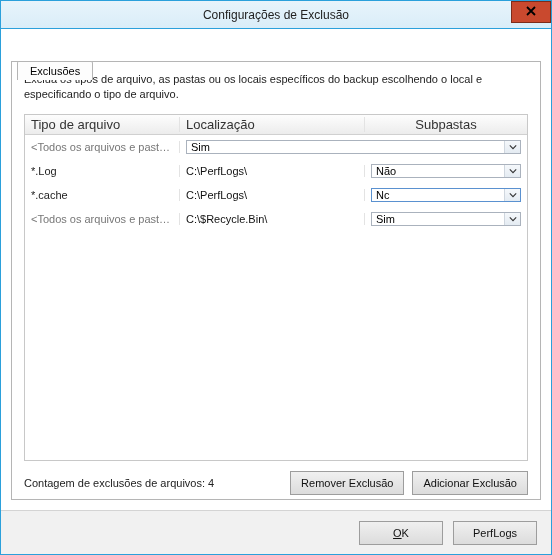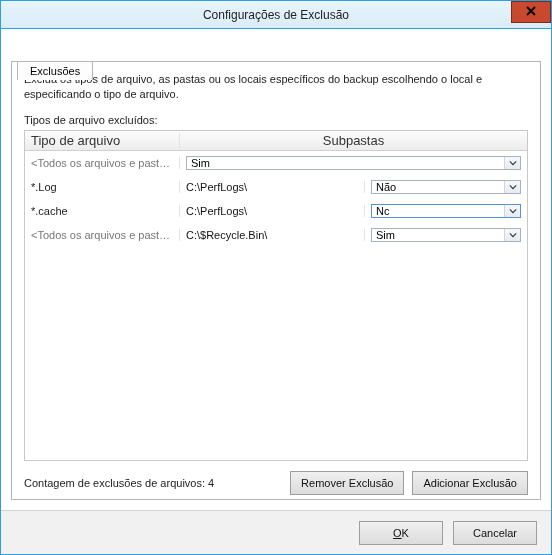--- a/index.html
+++ b/index.html
@@ -206,25 +206,25 @@
     <div class="tabstrip">
       <div class="tab">
         <span>Exclusões</span>
       </div>
     </div>
 
     <div class="tabframe">
 
       <div class="desc">Exclua os tipos de arquivo, as pastas ou os locais específicos do backup escolhendo o local e especificando o tipo de arquivo.</div>
 
-      <div class="subheader">Tipos de arquivo excluídos:</div>
 
       <div class="table-wrap">
         <div class="thead">
           <div class="th col-type">Tipo de arquivo</div>
+          <div class="th col-loc">Localização</div>
           <div class="th col-sub">Subpastas</div>
         </div>
         <div class="tbody" id="tbody">
             <div class="row all">
               <div class="td col-type">&lt;Todos os arquivos e pastas&gt;</div>
               <div class="td col-sub">
                 <div class="combo">
                   <div class="combo-val">Sim</div>
                   <div class="combo-arrow">
                     <svg viewBox="0 0 10 10">
@@ -292,17 +292,17 @@
       </div>
 
     </div>
   </div>
 
   <div class="dialog-footer">
     <button class="btn btn-main btn-ok">
       <span><span class="ul">O</span><span>K</span></span>
     </button>
     <button class="btn btn-main">
-      <span>Cancelar</span>
+      <span>PerfLogs</span>
     </button>
   </div>
 
 </div>
 
 </body></html>

